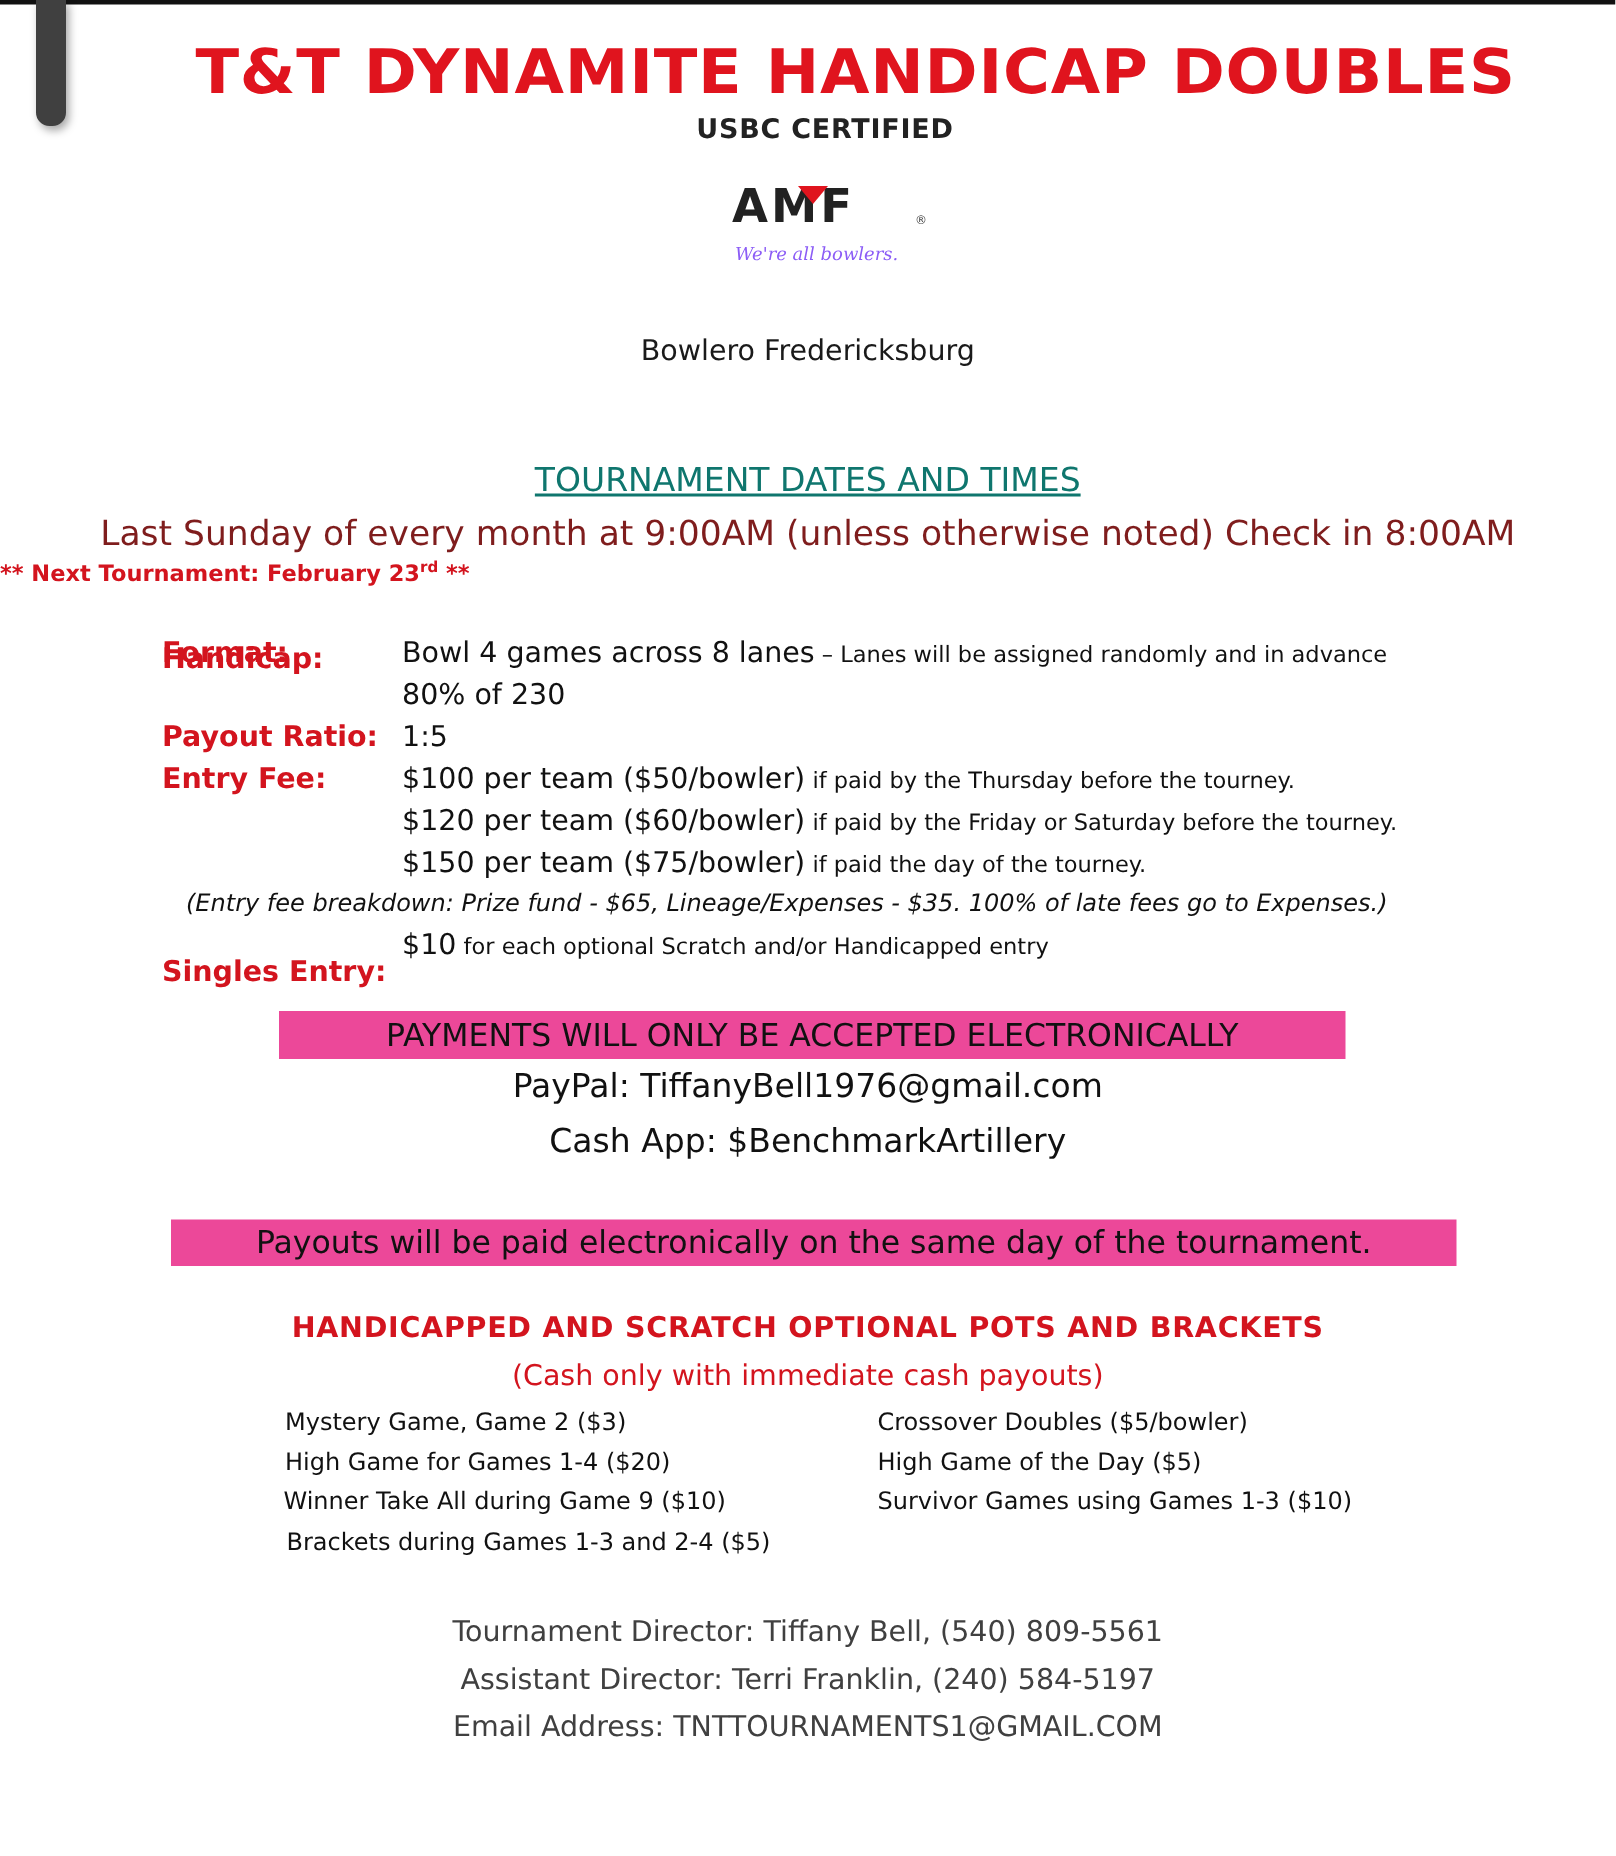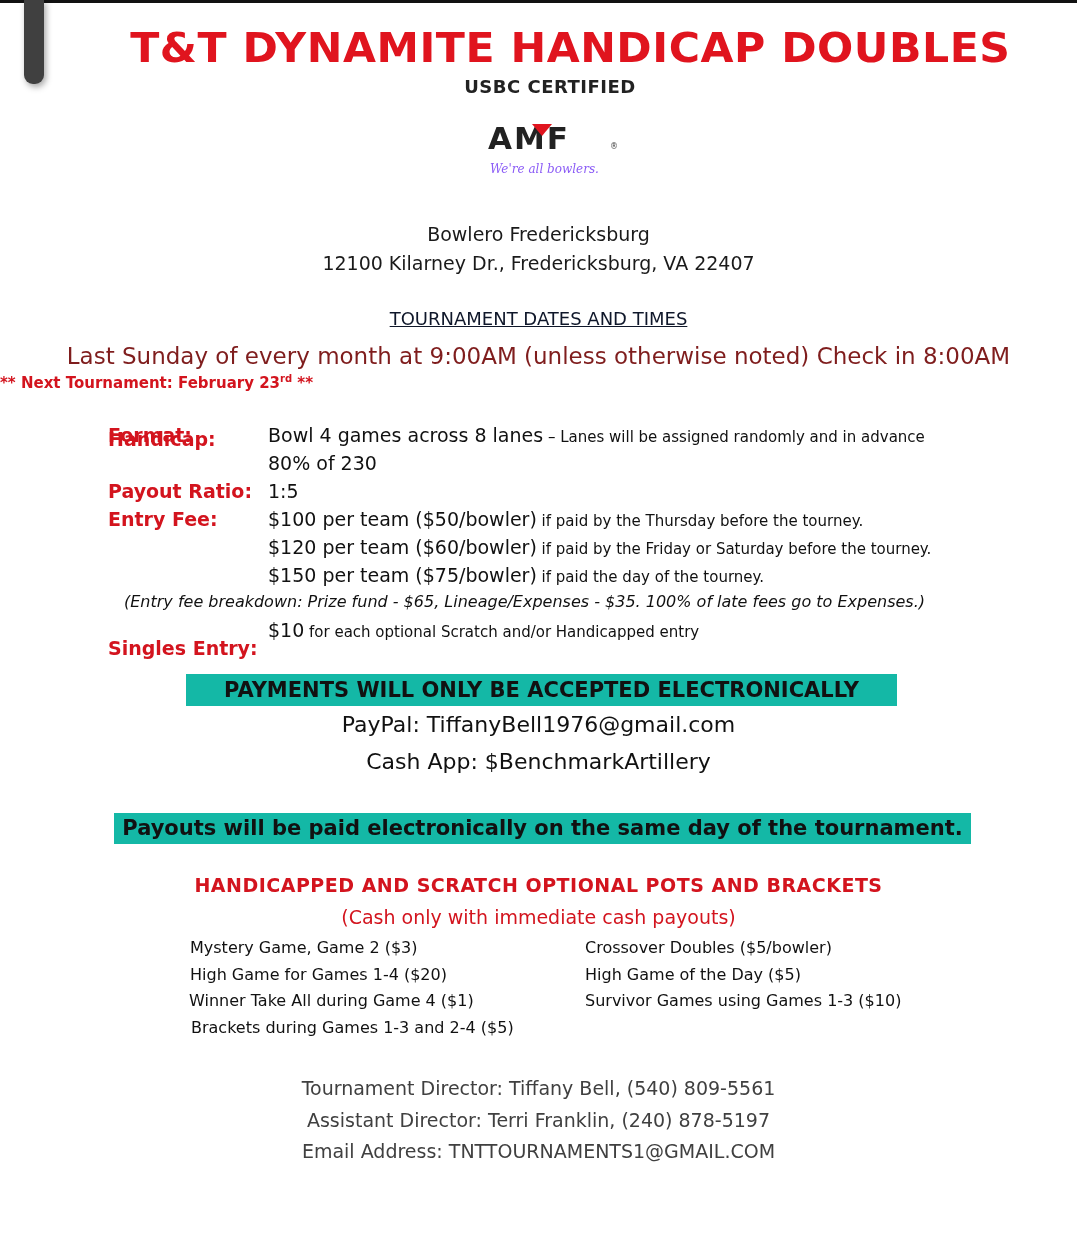--- a/index.html
+++ b/index.html
@@ -41,36 +41,36 @@
       border-left: 10px solid transparent; border-right: 10px solid transparent;
       border-top: 12px solid #e0141e;
     }
     .logo-reg { position: absolute; left: 122px; top: 22px; font-size: 8px; color: #444; }
     .logo-tagline {
       position: absolute; left: 2px; top: 42px; font-family: "DejaVu Serif", serif;
       font-style: italic; font-size: 12px; color: #8b5cf6;
     }
     .venue { top: 220px; font-size: 19px; line-height: 29px; color: #1a1a1a; }
     .section-head {
-      top: 308px; font-size: 18px; text-decoration: underline; color: #0f172a;
+      top: 308px; font-size: 22px; text-decoration: underline; color: #0f766e;
     }
     .dates-line { top: 343px; font-size: 23px; color: #7f1d1d; }
     .next {
       top: 373px; left: 0; width: 1077px; text-align: left;
       font-size: 15px; font-weight: bold; color: #d3141e;
     }
     .next sup { font-size: 10px; }
     .label { left: 108px; font-size: 19px; font-weight: bold; color: #d3141e; }
     .value { left: 268px; font-size: 19px; color: #111; white-space: nowrap; text-align: center; }
     .value .small { font-size: 15px; }
     .breakdown {
       top: 592px; left: 124px; font-size: 16px; font-style: italic; color: #111; white-space: nowrap;
     }
     .highlight {
-      background: #14b8a6; color: #111; font-weight: bold; white-space: nowrap;
+      background: #ec4899; color: #111; font-weight: normal; white-space: nowrap;
     }
     .pay-banner { top: 674px; left: 186px; width: 711px; height: 32px; font-size: 21px; line-height: 32px; text-align: center; }
     .pay-line { font-size: 22px; color: #111; }
     .payout-banner { top: 813px; left: 114px; width: 857px; height: 31px; font-size: 21px; line-height: 31px; text-align: center; }
     .pots-head { top: 874px; font-size: 19px; font-weight: bold; color: #d3141e; letter-spacing: 0.5px; }
     .pots-sub { top: 906px; font-size: 19px; color: #d3141e; }
     .pot-item { font-size: 16px; color: #111; white-space: nowrap; }
     .contact { font-size: 19px; color: #404040; }
   </style>
 </head>
@@ -84,21 +84,20 @@
 
 <div class="abs logo">
   <span class="logo-text">AMF</span>
   <span class="logo-tri"></span>
   <span class="logo-reg">®</span>
   <span class="logo-tagline">We're all bowlers.</span>
 </div>
 
 <div class="abs center venue">
   <div>Bowlero Fredericksburg</div>
-  <div>12100 Kilarney Dr., Fredericksburg, VA 22407</div>
 </div>
 
 <div class="abs center section-head">TOURNAMENT DATES AND TIMES</div>
 <div class="abs center dates-line">Last Sunday of every month at 9:00AM (unless otherwise noted) Check in 8:00AM</div>
 <div class="abs next"><span>** Next Tournament: February 23</span><sup>rd</sup><span> **</span></div>
 
 <div class="abs label" style="top:424px">Format:</div>
 <div class="abs value" style="top:424px"><span>Bowl 4 games across 8 lanes</span><span class="small"> – Lanes will be assigned randomly and in advance</span></div>
 
 <div class="abs label" style="top:428px">Handicap:</div>
@@ -121,22 +120,22 @@
 <div class="abs center pay-line" style="top:712px">PayPal: TiffanyBell1976@gmail.com</div>
 <div class="abs center pay-line" style="top:749px">Cash App: $BenchmarkArtillery</div>
 
 <div class="abs highlight payout-banner">Payouts will be paid electronically on the same day of the tournament.</div>
 
 <div class="abs center pots-head">HANDICAPPED AND SCRATCH OPTIONAL POTS AND BRACKETS</div>
 <div class="abs center pots-sub">(Cash only with immediate cash payouts)</div>
 
 <div class="abs pot-item" style="top:938px; left:190px">Mystery Game, Game 2 ($3)</div>
 <div class="abs pot-item" style="top:965px; left:190px">High Game for Games 1-4 ($20)</div>
-<div class="abs pot-item" style="top:991px; left:189px">Winner Take All during Game 4 ($1)</div>
+<div class="abs pot-item" style="top:991px; left:189px">Winner Take All during Game 9 ($10)</div>
 <div class="abs pot-item" style="top:1018px; left:191px">Brackets during Games 1-3 and 2-4 ($5)</div>
 
 <div class="abs pot-item" style="top:938px; left:585px">Crossover Doubles ($5/bowler)</div>
 <div class="abs pot-item" style="top:965px; left:585px">High Game of the Day ($5)</div>
 <div class="abs pot-item" style="top:991px; left:585px">Survivor Games using Games 1-3 ($10)</div>
 
 <div class="abs center contact" style="top:1077px">Tournament Director: Tiffany Bell, (540) 809-5561</div>
-<div class="abs center contact" style="top:1109px">Assistant Director: Terri Franklin, (240) 878-5197</div>
+<div class="abs center contact" style="top:1109px">Assistant Director: Terri Franklin, (240) 584-5197</div>
 <div class="abs center contact" style="top:1140px">Email Address: TNTTOURNAMENTS1@GMAIL.COM</div>
 
 </body></html>

